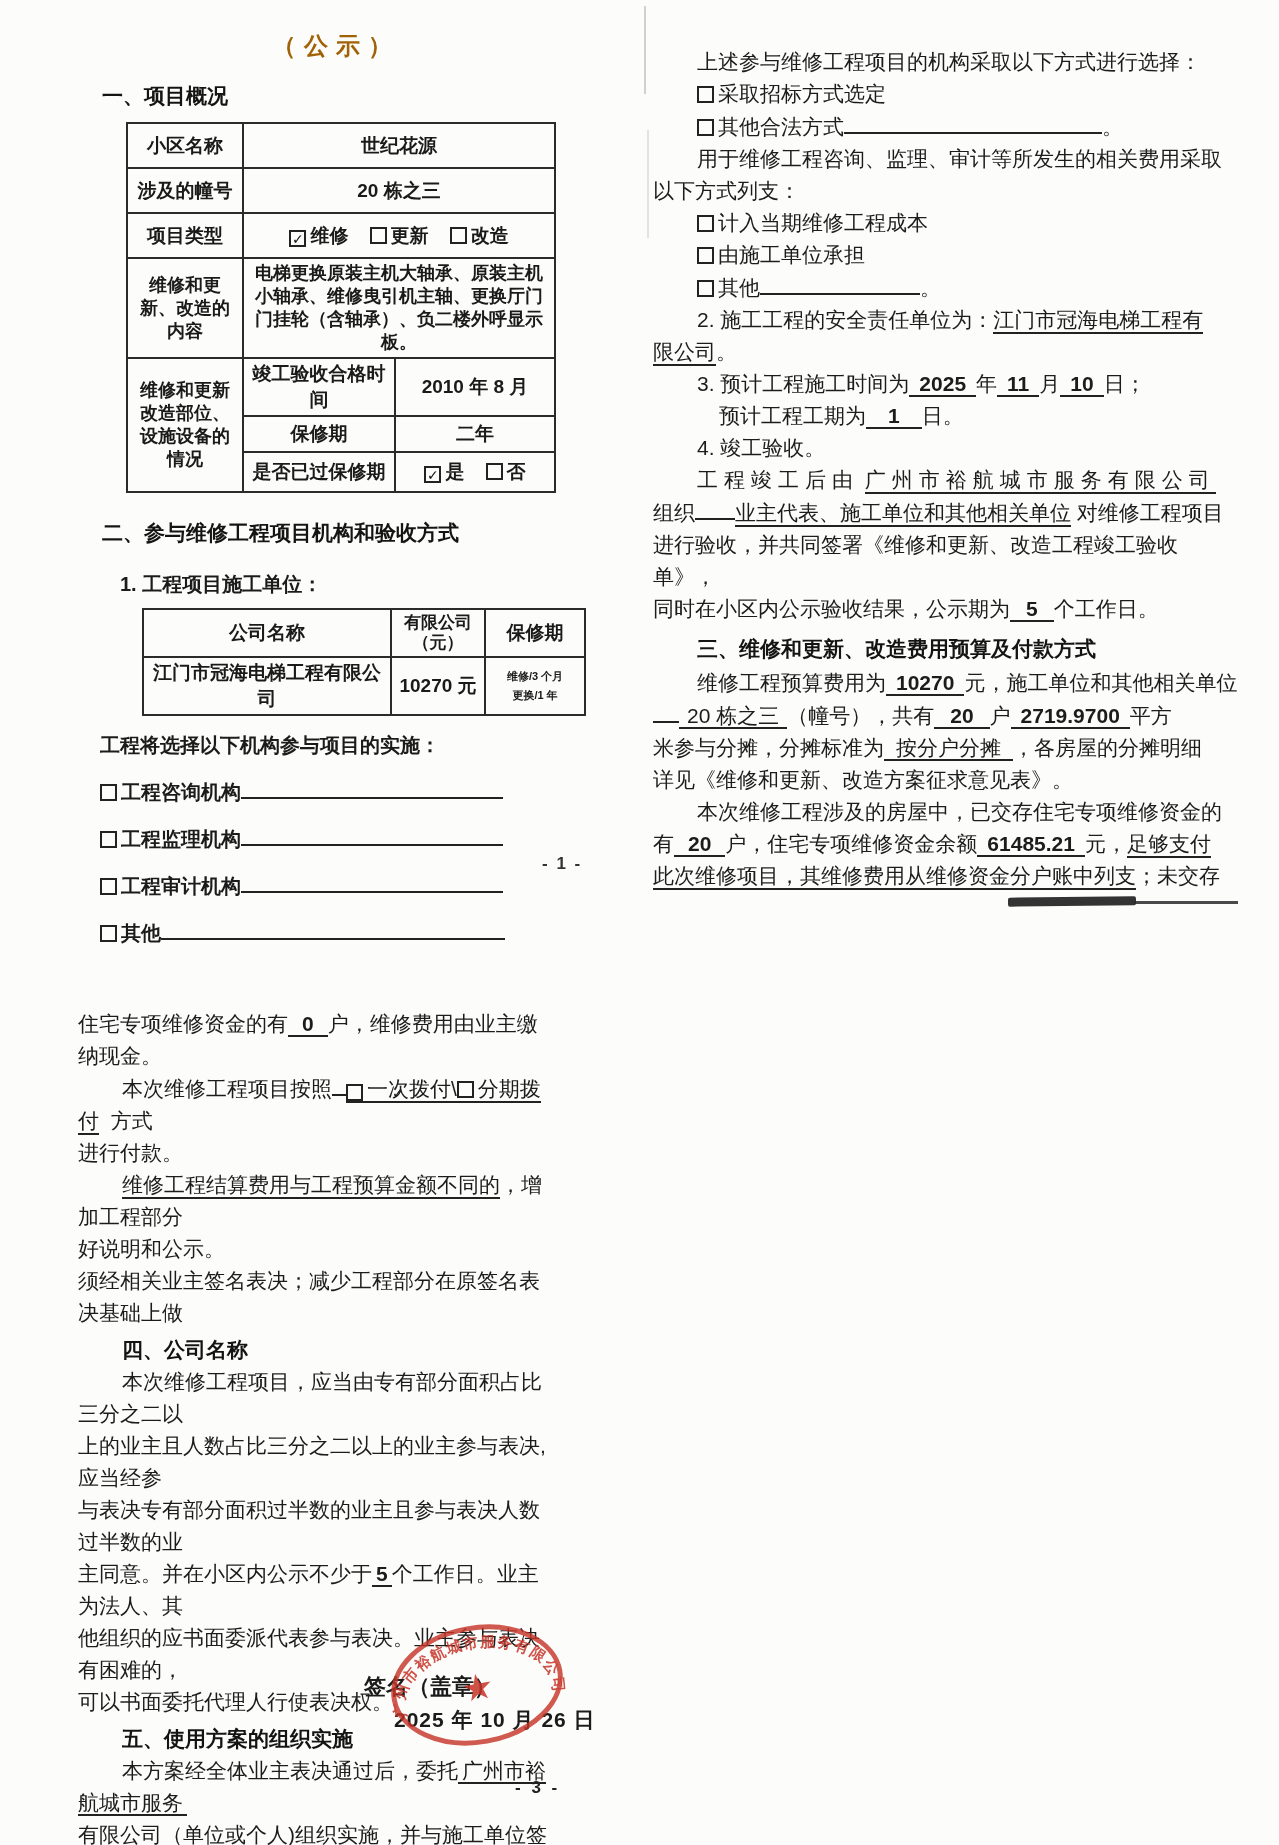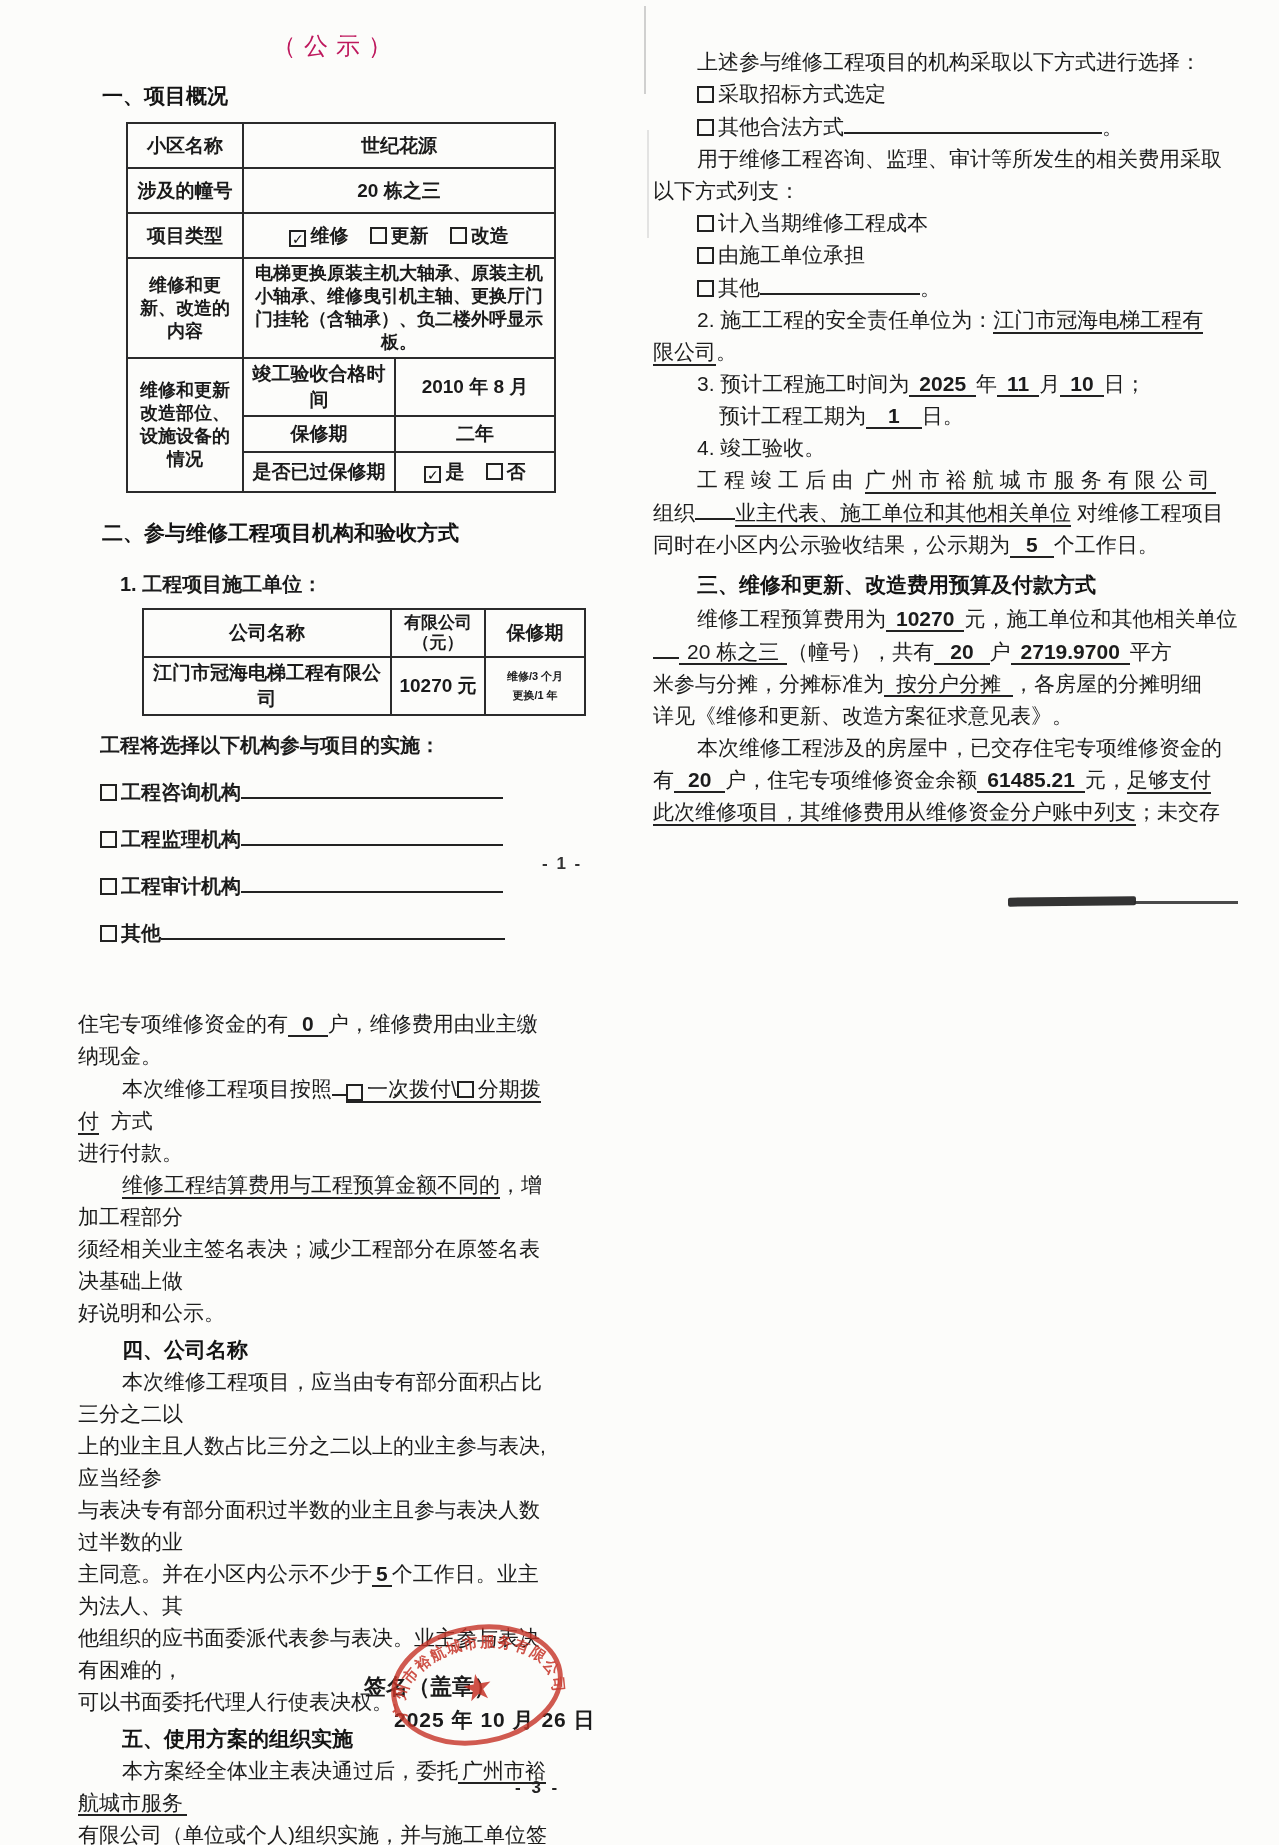--- a/index.html
+++ b/index.html
@@ -16,21 +16,21 @@
     font-size:14px; font-weight:bold; vertical-align:-2px; margin-right:4px;
     color:#111; background:transparent;
   }
   .fill { border-bottom:2px solid #222; padding:0 10px; font-weight:600; }
   .ul   { border-bottom:2px solid #222; padding-bottom:1px; }
   .blank{ display:inline-block; border-bottom:2px solid #222; height:1.05em; vertical-align:baseline; }
   .sp   { letter-spacing:6px; }
   
   .page1 { position:absolute; left:60px; top:24px; width:552px; }
   .p1-title   { margin:0; text-align:center; font-size:27px; font-weight:700; letter-spacing:3px; color:#161616; }
-  .p1-subtitle{ margin:6px 0 0 0; text-align:center; font-size:24px; font-weight:400; letter-spacing:8px; color:#be185d; }
+  .p1-subtitle{ margin:6px 0 0 0; text-align:center; font-size:24px; font-weight:700; letter-spacing:8px; color:#a16207; }
   .p1-h { margin:20px 0 12px 42px; font-size:21px; font-weight:700; color:#141414; }
   table.doc { border-collapse:collapse; table-layout:fixed; }
   table.doc td {
     border:2px solid #2b2b2b; text-align:center; vertical-align:middle;
     font-size:19px; font-weight:600; color:#1a1a1a; padding:2px 4px; overflow:hidden;
   }
   .t1 { margin-left:66px; width:428px; }
   .t1 .content { font-size:18px; line-height:23px; padding:3px 6px; }
   .t2 { margin-left:82px; width:442px; }
   .t2 td { font-size:18px; }
@@ -171,41 +171,42 @@
     <p class="ind"><span class="cb"></span><span>计入当期维修工程成本</span></p>
     <p class="ind"><span class="cb"></span><span>由施工单位承担</span></p>
     <p class="ind"><span class="cb"></span><span>其他</span><span class="blank" style="width:160px"></span><span>。</span></p>
     <p class="ind"><span>2. 施工工程的安全责任单位为：</span><span class="ul">江门市冠海电梯工程有</span></p>
     <p><span class="ul">限公司</span><span>。</span></p>
     <p class="ind"><span>3. 预计工程施工时间为</span><span class="fill">2025</span><span>年</span><span class="fill">11</span><span>月</span><span class="fill">10</span><span>日；</span></p>
     <p style="text-indent:66px"><span>预计工程工期为</span><span class="fill" style="padding:0 22px">1</span><span>日。</span></p>
     <p class="ind">4. 竣工验收。</p>
     <p class="ind"><span class="sp">工程竣工后由</span>&nbsp;<span class="ul sp">广州市裕航城市服务有限公司</span></p>
     <p><span>组织</span><span class="blank" style="width:40px"></span><span class="ul">业主代表、施工单位和其他相关单位</span>&nbsp;<span>对维修工程项目</span></p>
+    <p>进行验收，并共同签署《维修和更新、改造工程竣工验收单》，</p>
     <p><span>同时在小区内公示验收结果，公示期为</span><span class="fill" style="padding:0 16px">5</span><span>个工作日。</span></p>
     <p class="ind p2-h">三、维修和更新、改造费用预算及付款方式</p>
     <p class="ind"><span>维修工程预算费用为</span><span class="fill">10270</span><span>元，施工单位和其他相关单位</span></p>
     <p><span class="blank" style="width:26px"></span><span class="ul" style="padding:0 8px">20 栋之三</span><span>（幢号），共有</span><span class="fill" style="padding:0 16px">20</span><span>户</span><span class="fill">2719.9700</span><span>平方</span></p>
     <p><span>米参与分摊，分摊标准为</span><span class="ul" style="padding:0 12px">按分户分摊</span><span>，各房屋的分摊明细</span></p>
     <p>详见《维修和更新、改造方案征求意见表》。</p>
     <p class="ind">本次维修工程涉及的房屋中，已交存住宅专项维修资金的</p>
     <p><span>有</span><span class="fill" style="padding:0 14px">20</span><span>户，住宅专项维修资金余额</span><span class="fill">61485.21</span><span>元，</span><span class="ul">足够支付</span></p>
     <p><span class="ul">此次维修项目，其维修费用从维修资金分户账中列支</span><span>；未交存</span></p>
   </div>
 
   <div class="ink-smudge"></div>
   <div class="ink-tail"></div>
 
   <div class="page3">
     <p><span>住宅专项维修资金的有</span><span class="fill" style="padding:0 14px">0</span><span>户，维修费用由业主缴纳现金。</span></p>
     <p class="ind"><span>本次维修工程项目按照</span><span class="blank" style="width:14px"></span><span class="ul"><span class="cb">✓</span><span>一次拨付</span><span>\</span><span class="cb"></span><span>分期拨付</span></span>&nbsp;&nbsp;<span>方式</span></p>
     <p>进行付款。</p>
     <p class="ind"><span class="ul">维修工程结算费用与工程预算金额不同的</span><span>，增加工程部分</span></p>
+    <p>好说明和公示。</p>
     <p>须经相关业主签名表决；减少工程部分在原签名表决基础上做</p>
-    <p>好说明和公示。</p>
     <p class="ind p3-h">四、公司名称</p>
     <p class="ind">本次维修工程项目，应当由专有部分面积占比三分之二以</p>
     <p>上的业主且人数占比三分之二以上的业主参与表决,应当经参</p>
     <p>与表决专有部分面积过半数的业主且参与表决人数过半数的业</p>
     <p><span>主同意。并在小区内公示不少于</span><span class="fill" style="padding:0 4px">5</span><span>个工作日。业主为法人、其</span></p>
     <p>他组织的应书面委派代表参与表决。业主参与表决有困难的，</p>
     <p>可以书面委托代理人行使表决权。</p>
     <p class="ind p3-h">五、使用方案的组织实施</p>
     <p class="ind"><span>本方案经全体业主表决通过后，委托</span><span class="ul" style="padding:0 4px">广州市裕航城市服务</span></p>
     <p><span class="ul">有限公司</span><span>（单位或个人)组织实施，并与施工单位签订施工合</span></p>

